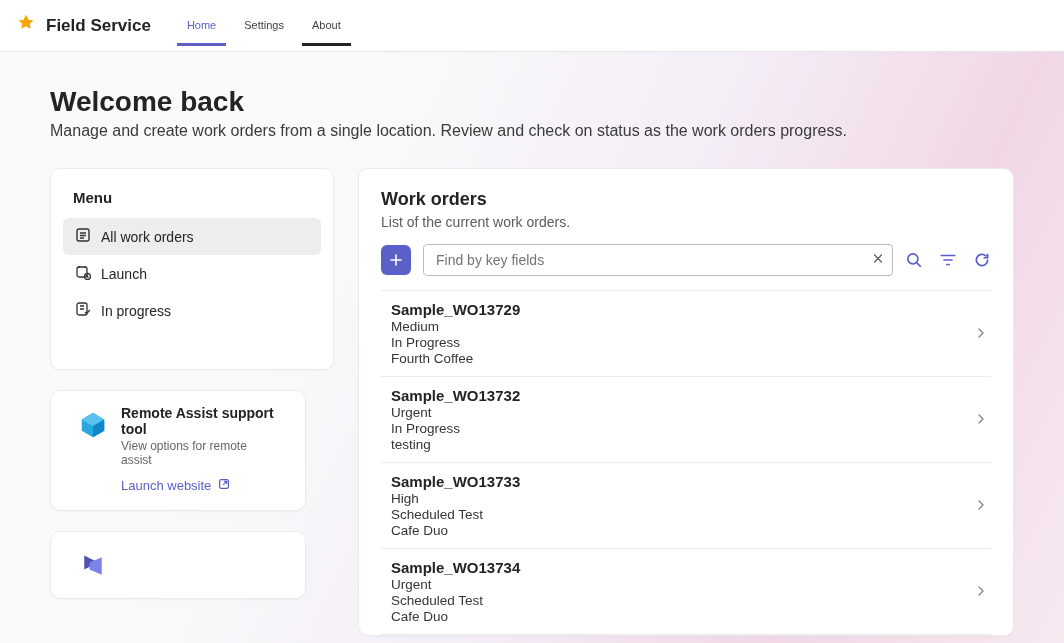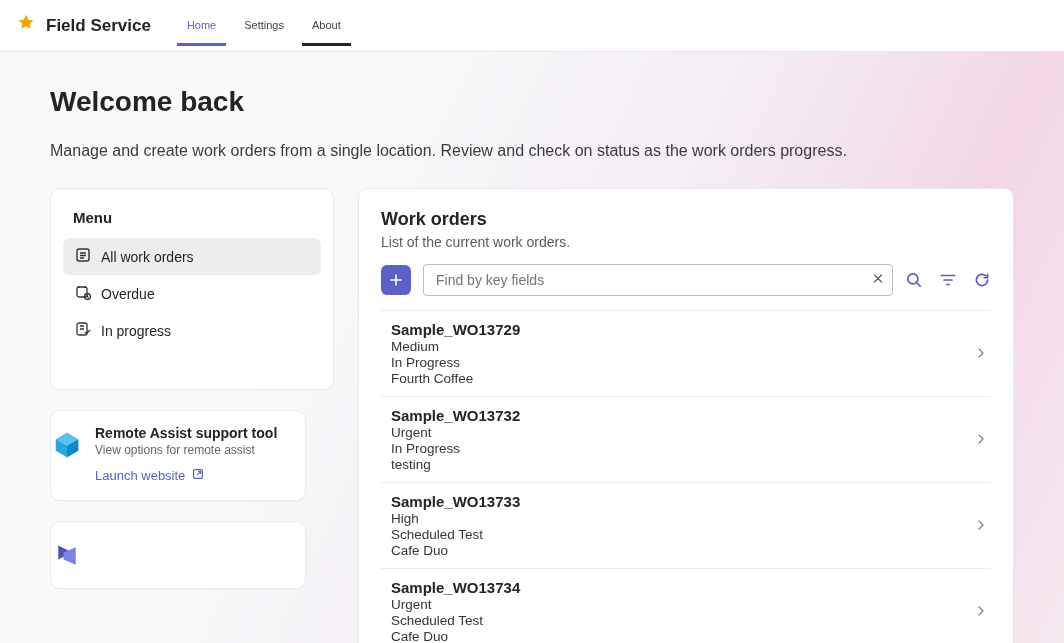--- a/index.html
+++ b/index.html
@@ -40,21 +40,21 @@
   }
   .nav-tab.about { border-bottom-color: #242424; }
 
   
   .page-wrap {
     padding: 24px 20px 0 20px;
     background: linear-gradient(115deg,#fafafa 0%,#fafafa 28%,#f4eef7 55%,#f1d7e6 78%,#f6e9f0 100%);
     min-height: calc(100% - 52px);
   }
   .hero { padding: 10px 30px 28px; }
-  .hero h1 { font-size: 28px; font-weight: 700; margin-bottom: 24px; }
+  .hero h1 { font-size: 28px; font-weight: 700; margin-bottom: 4px; }
   .hero p { font-size: 16px; color: #3b3b3b; }
 
   .columns {
     display: flex;
     gap: 24px;
     padding: 0 30px;
     align-items: flex-start;
   }
 
   
@@ -72,21 +72,21 @@
     padding: 9px 12px;
     border-radius: 6px;
     cursor: pointer;
     font-size: 14px;
   }
   .menu-item.active { background: #ededed; font-weight: 400; }
   .menu-item svg { width: 16px; height: 16px; flex-shrink: 0; }
 
   .support-card, .signin-card {
     width: 256px; margin-top: 20px;
-    display: flex; gap: 12px; padding: 14px 0 16px;
+    display: flex; gap: 12px; padding: 14px 26px 16px;
   }
   .support-card .icon-slot, .signin-card .icon-slot {
     width: 32px; height: 32px; flex-shrink: 0;
     display: flex; align-items: center; justify-content: center;
     margin-top: 4px;
   }
   .small-title { font-weight: 600; font-size: 14px; }
   .small-sub   { font-size: 12px; color: #666; margin-top: 2px; }
   .link-row {
     display: inline-flex; align-items: center; gap: 6px;
@@ -193,21 +193,21 @@
 
         <div class="menu-item">
           <span>
             <svg viewBox="0 0 16 16" fill="none" stroke="#333" stroke-width="1.3">
               <rect x="2" y="3" width="10" height="10" rx="2"></rect>
                 <path d="M4 2v2M10 2v2"></path>
               <circle cx="12.5" cy="12.5" r="3"></circle>
                 <path d="M12.5 11v1.8l1 .7"></path>
             </svg>
           </span>
-          <span>Overdue</span>
+          <span>Launch</span>
         </div>
 
         <div class="menu-item">
           <span>
             <svg viewBox="0 0 16 16" fill="none" stroke="#333" stroke-width="1.3">
               <rect x="2" y="2" width="10" height="12" rx="2"></rect>
                 <path d="M5 5h4M5 8h4"></path>
               <path d="M10 11l1.5 1.5L15 9" stroke="#333"></path>
             </svg>
           </span>

